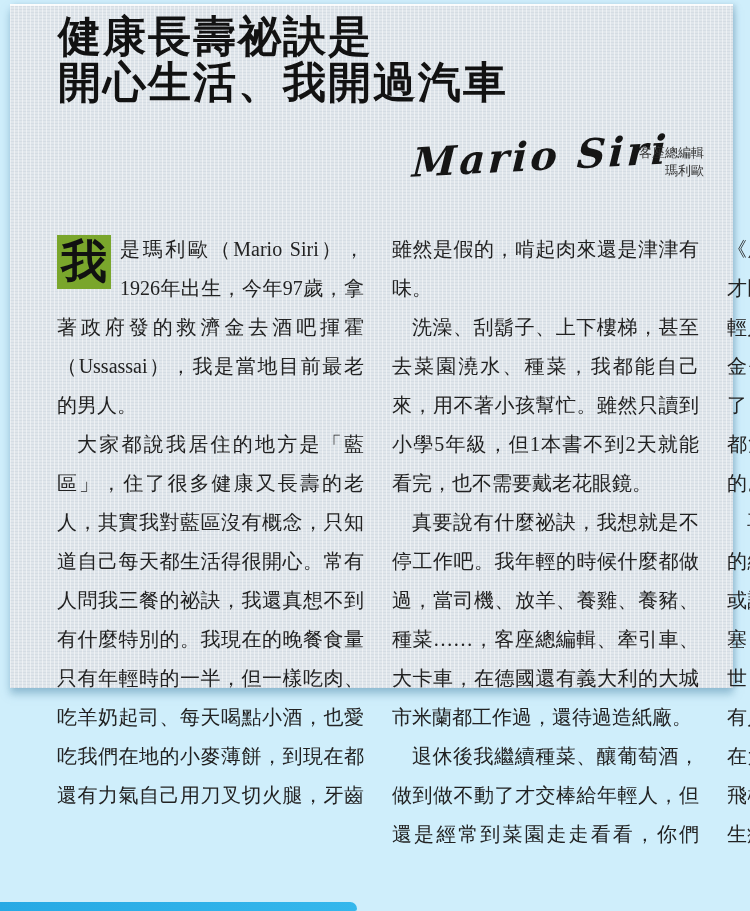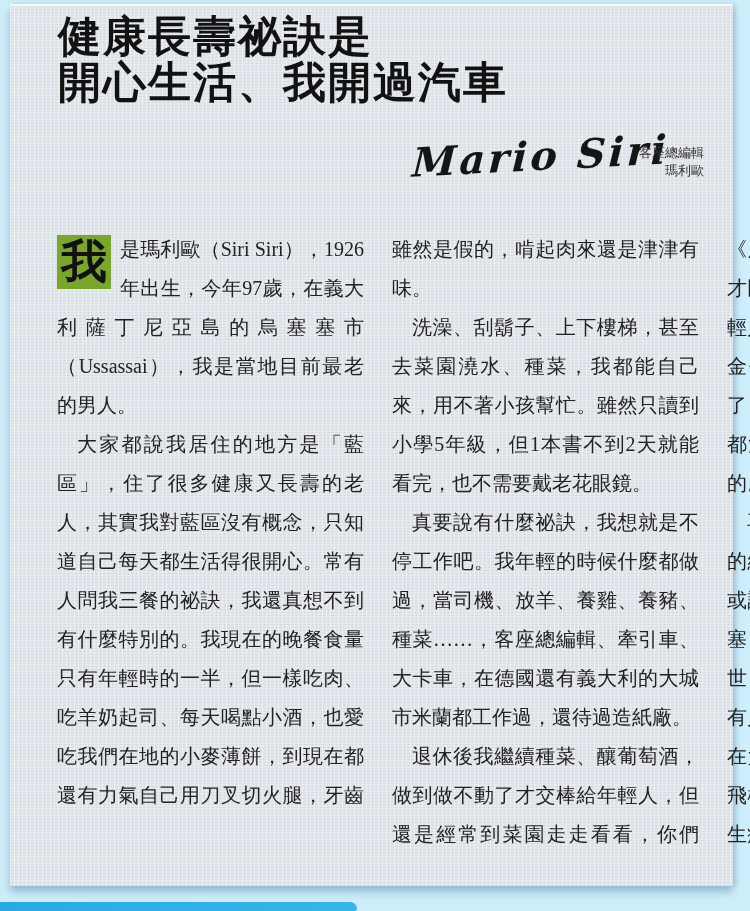--- a/index.html
+++ b/index.html
@@ -7,21 +7,21 @@
   body {
     position:relative;
     width:750px; height:911px;
     background:#cfeefb;
     overflow:hidden;
     font-family:"Liberation Serif", serif;
   }
   .paper {
     position:absolute;
     left:10px; top:4px;
-    width:723px; height:882px;
+    width:723px; height:684px;
     background:
       repeating-linear-gradient(90deg, rgba(255,255,255,.45) 0 1px, rgba(0,0,0,0) 1px 4px),
       repeating-linear-gradient(0deg, rgba(173,188,202,.22) 0 1px, rgba(0,0,0,0) 1px 3px),
       #e0e6eb;
     border-top:2px solid rgba(255,255,255,.85);
     box-shadow:0 6px 8px rgba(96,152,180,.55), 3px 0 4px rgba(140,175,198,.35);
   }
   .title {
     position:absolute;
     left:48px; top:8px;
@@ -101,21 +101,21 @@
   </h1>
 
   <div class="signature">Mario Siri</div>
 
   <div class="credit">
     <span>客座總編輯</span>
     <span>瑪利歐</span>
   </div>
 
   <div class="body">
-    <p class="para"><span class="dropcap">我</span><span>是瑪利歐（Siri Siri），1926年出生，今年97歲，在義大利薩丁尼亞島的烏塞塞市（Ussassai），我是當地目前最老的男人。</span></p>
+    <p class="para"><span class="dropcap">我</span><span>是瑪利歐（Mario Siri），1926年出生，今年97歲，拿著政府發的救濟金去酒吧揮霍（Ussassai），我是當地目前最老的男人。</span></p>
     <p class="para indent">大家都說我居住的地方是「藍區」，住了很多健康又長壽的老人，其實我對藍區沒有概念，只知道自己每天都生活得很開心。常有人問我三餐的祕訣，我還真想不到有什麼特別的。我現在的晚餐食量只有年輕時的一半，但一樣吃肉、吃羊奶起司、每天喝點小酒，也愛吃我們在地的小麥薄餅，到現在都還有力氣自己用刀叉切火腿，牙齒雖然是假的，啃起肉來還是津津有味。</p>
     <p class="para indent">洗澡、刮鬍子、上下樓梯，甚至去菜園澆水、種菜，我都能自己來，用不著小孩幫忙。雖然只讀到小學5年級，但1本書不到2天就能看完，也不需要戴老花眼鏡。</p>
     <p class="para indent">真要說有什麼祕訣，我想就是不停工作吧。我年輕的時候什麼都做過，當司機、放羊、養雞、養豬、種菜……，客座總編輯、牽引車、大卡車，在德國還有義大利的大城市米蘭都工作過，還待過造紙廠。</p>
     <p class="para indent">退休後我繼續種菜、釀葡萄酒，做到做不動了才交棒給年輕人，但還是經常到菜園走走看看，你們《康健》來採訪我的那個早上，我才剛種了50顆洋蔥呢！現在很多年輕人不想工作，拿著政府發的救濟金去酒吧揮霍，10分鐘不到就醉了，然而家裡可能連一塊吃的麵包都沒有，這樣的人是活不到100歲的。</p>
     <p class="para indent">再過3年我就100歲了，不過該來的總是會來，我從來不害怕死亡，或許哪天就無聲無息地走了。烏塞塞是我妻子的家鄉，她2年前過世，我在烏塞塞住了超過半世紀，有人問我想不想搬去大城市，我說在大城市呼吸的都是污染物，太多飛機、船、汽車、貨車，人很容易生病。</p>
 
   </div>
 
 </div>
 

